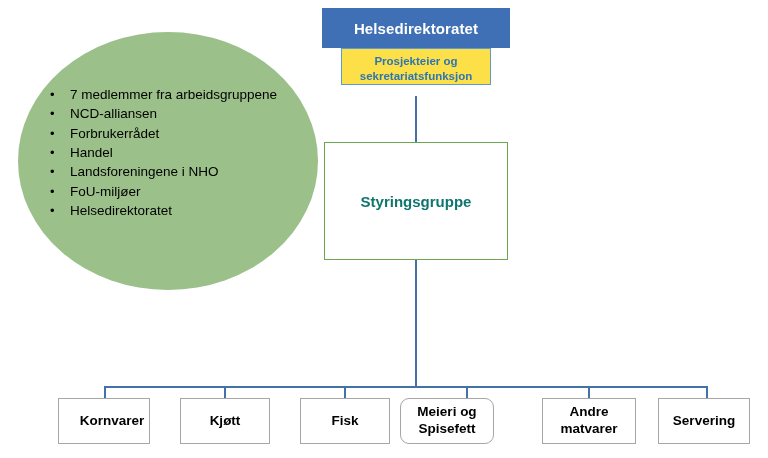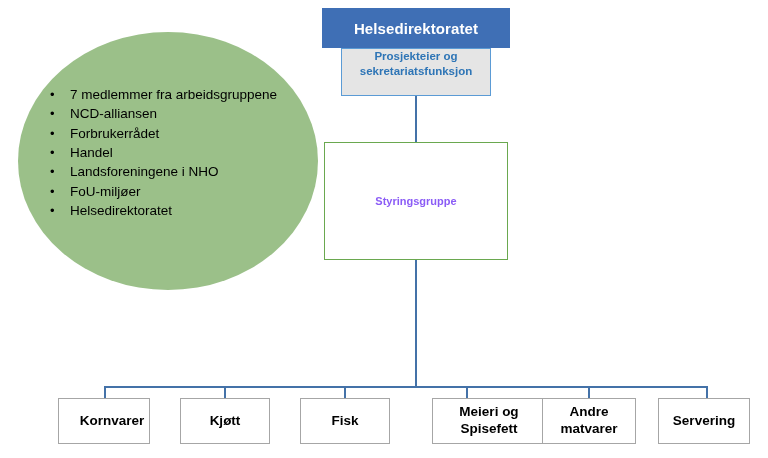--- a/index.html
+++ b/index.html
@@ -46,26 +46,26 @@
     font-weight: bold;
     letter-spacing: 0.1px;
   }
 
   
   #prosjekteier-box {
     position: absolute;
     left: 341px;
     top: 48px;
     width: 150px;
-    height: 48px;
-    background: #e5e5e5;
+    height: 37px;
+    background: #fde047;
     border: 1px solid #5b9bd5;
     box-sizing: border-box;
     display: flex;
-    align-items: flex-start;
+    align-items: flex-end;
     justify-content: center;
     text-align: center;
   }
   #prosjekteier-box .label {
     color: #2e75b6;
     font-size: 11.5px;
     font-weight: bold;
     line-height: 1.3;
   }
 
@@ -77,22 +77,22 @@
     width: 184px;
     height: 118px;
     background: #ffffff;
     border: 1px solid #6aa84f;
     box-sizing: border-box;
     display: flex;
     align-items: center;
     justify-content: center;
   }
   #styringsgruppe-box .label {
-    color: #8b5cf6;
-    font-size: 11px;
+    color: #0f766e;
+    font-size: 15px;
     font-weight: bold;
   }
 
   
   #members-ellipse {
     position: absolute;
     left: 18px;
     top: 32px;
     width: 300px;
     height: 258px;
@@ -190,21 +190,21 @@
 
   <div class="cat-box" style="left:58px; width:92px;padding-left:16px;">
     <span class="label">Kornvarer</span>
   </div>
   <div class="cat-box" style="left:180px; width:90px;">
     <span class="label">Kjøtt</span>
   </div>
   <div class="cat-box" style="left:300px; width:90px;">
     <span class="label">Fisk</span>
   </div>
-  <div class="cat-box" style="left:432px; width:114px;">
+  <div class="cat-box" style="left:400px; width:94px;border-radius:9px;">
     <span class="label">Meieri og Spisefett</span>
   </div>
   <div class="cat-box" style="left:542px; width:94px;">
     <span class="label">Andre matvarer</span>
   </div>
   <div class="cat-box" style="left:658px; width:92px;align-items:center;">
     <span class="label">Servering</span>
   </div>
 
 </div>

